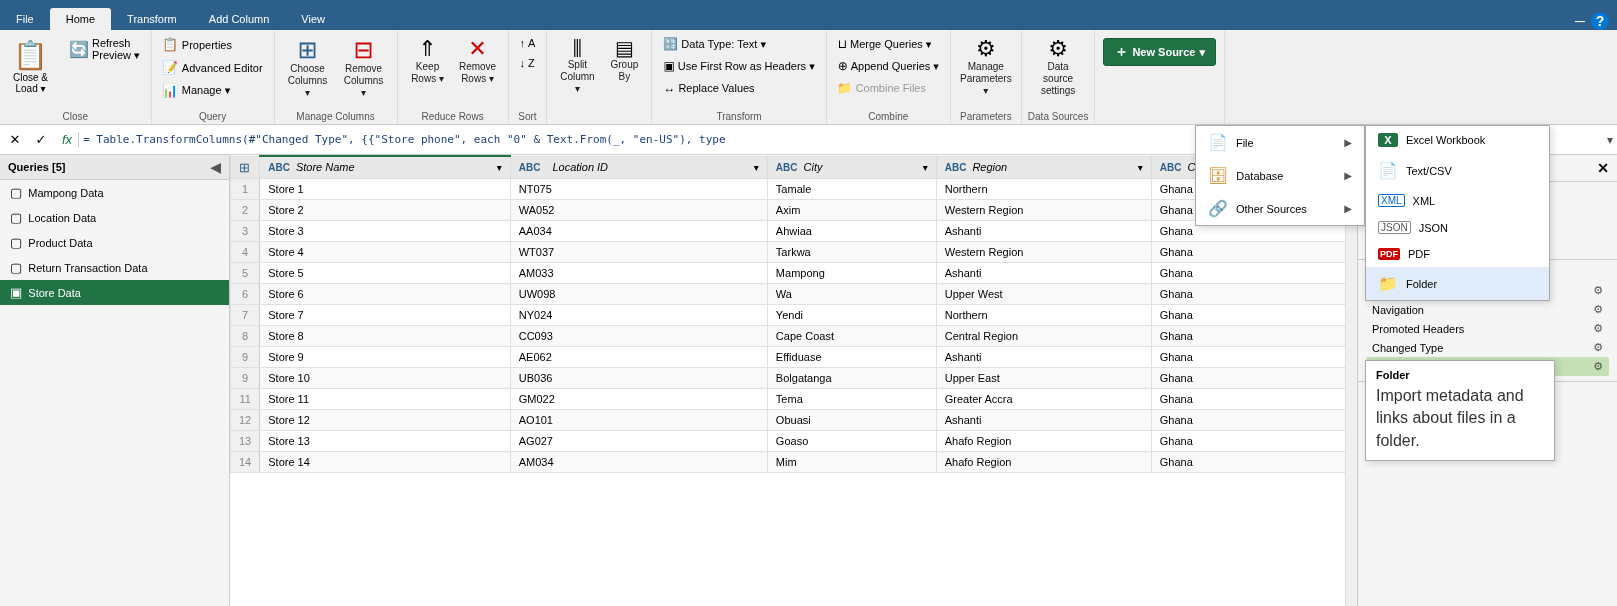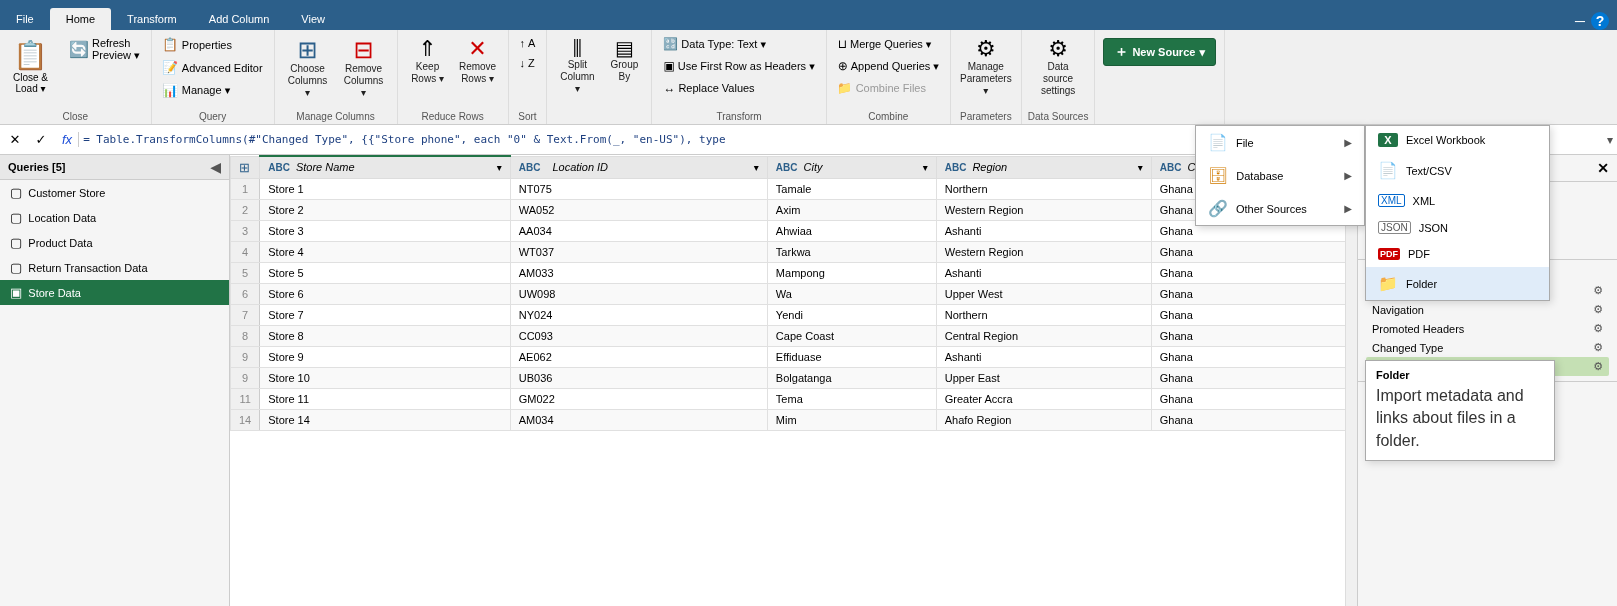--- a/index.html
+++ b/index.html
@@ -23,21 +23,21 @@
     .ribbon-sep { width: 1px; background: #ccc; margin: 4px 2px; }
 
     
     .close-load-btn { display: flex; flex-direction: column; align-items: center; justify-content: center; cursor: pointer; padding: 4px 6px; border-radius: 3px; border: 1px solid transparent; }
     .close-load-btn .icon { font-size: 28px; }
     .close-load-btn .label { font-size: 10px; text-align: center; }
 
     
     .formula-bar { display: flex; align-items: center; background: #fff; border-bottom: 1px solid #ccc; height: 30px; padding: 0 4px; gap: 4px; }
     .formula-bar-btn { width: 22px; height: 22px; display: flex; align-items: center; justify-content: center; cursor: pointer; border: 1px solid transparent; border-radius: 2px; font-size: 13px; }
-    .formula-bar-fx { font-style: italic; font-size: 13px; color: #1d4ed8; padding: 0 6px; border-right: 1px solid #ccc; }
+    .formula-bar-fx { font-style: italic; font-size: 13px; color: #15803d; padding: 0 6px; border-right: 1px solid #ccc; }
     .formula-input { flex: 1; border: none; outline: none; font-size: 11px; color: #1e4080; font-family: 'Consolas', monospace; }
     .formula-expand { margin-left: 4px; font-size: 12px; cursor: pointer; color: #555; }
 
     
     .main-area { display: flex; height: calc(606px - 30px - 95px - 30px); }
 
     
     .sidebar { width: 230px; background: #f5f5f5; border-right: 1px solid #ccc; display: flex; flex-direction: column; }
     .sidebar-header { display: flex; align-items: center; justify-content: space-between; padding: 4px 8px; background: #e8e8e8; border-bottom: 1px solid #ccc; }
     .sidebar-title { font-weight: bold; font-size: 11px; }
@@ -279,21 +279,21 @@
 <div class="main-area">
 
   <div class="sidebar">
     <div class="sidebar-header">
       <span class="sidebar-title">Queries [5]</span>
       <span class="sidebar-collapse">◀</span>
     </div>
     <div id="sidebar-items">
         <div class="sidebar-item">
           <span class="grid-icon">▢</span>
-          <span>Customer Store</span>
+          <span>Mampong Data</span>
         </div>
         <div class="sidebar-item">
           <span class="grid-icon">▢</span>
           <span>Location Data</span>
         </div>
         <div class="sidebar-item">
           <span class="grid-icon">▢</span>
           <span>Product Data</span>
         </div>
         <div class="sidebar-item">
@@ -434,20 +434,36 @@
           </tr>
           <tr>
             <td class="row-num">11</td>
             <td>Store 11</td>
             <td>GM022</td>
             <td>Tema</td>
             <td>Greater Accra</td>
             <td>Ghana</td>
           </tr>
           <tr>
+            <td class="row-num">12</td>
+            <td>Store 12</td>
+            <td>AO101</td>
+            <td>Obuasi</td>
+            <td>Ashanti</td>
+            <td>Ghana</td>
+          </tr>
+          <tr>
+            <td class="row-num">13</td>
+            <td>Store 13</td>
+            <td>AG027</td>
+            <td>Goaso</td>
+            <td>Ahafo Region</td>
+            <td>Ghana</td>
+          </tr>
+          <tr>
             <td class="row-num">14</td>
             <td>Store 14</td>
             <td>AM034</td>
             <td>Mim</td>
             <td>Ahafo Region</td>
             <td>Ghana</td>
           </tr>
         </tbody>
     </table>
     <div class="scrollbar-right">

